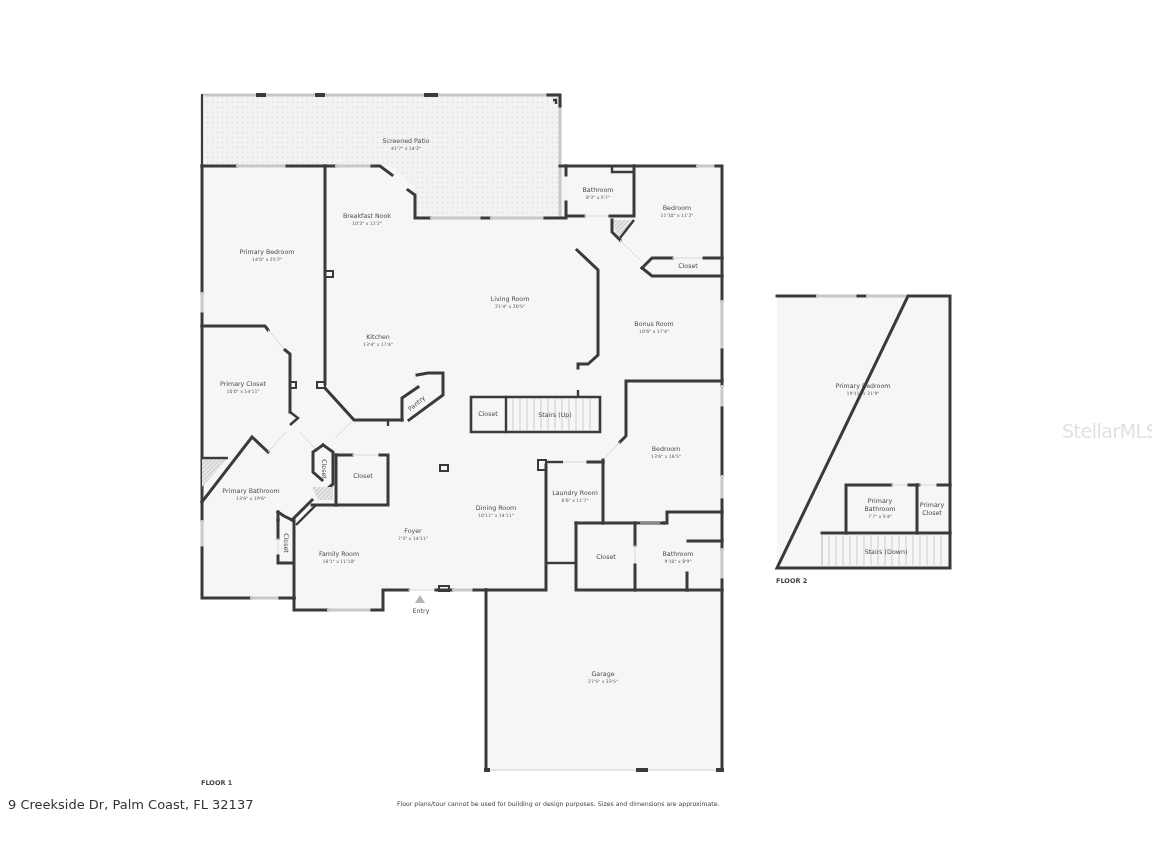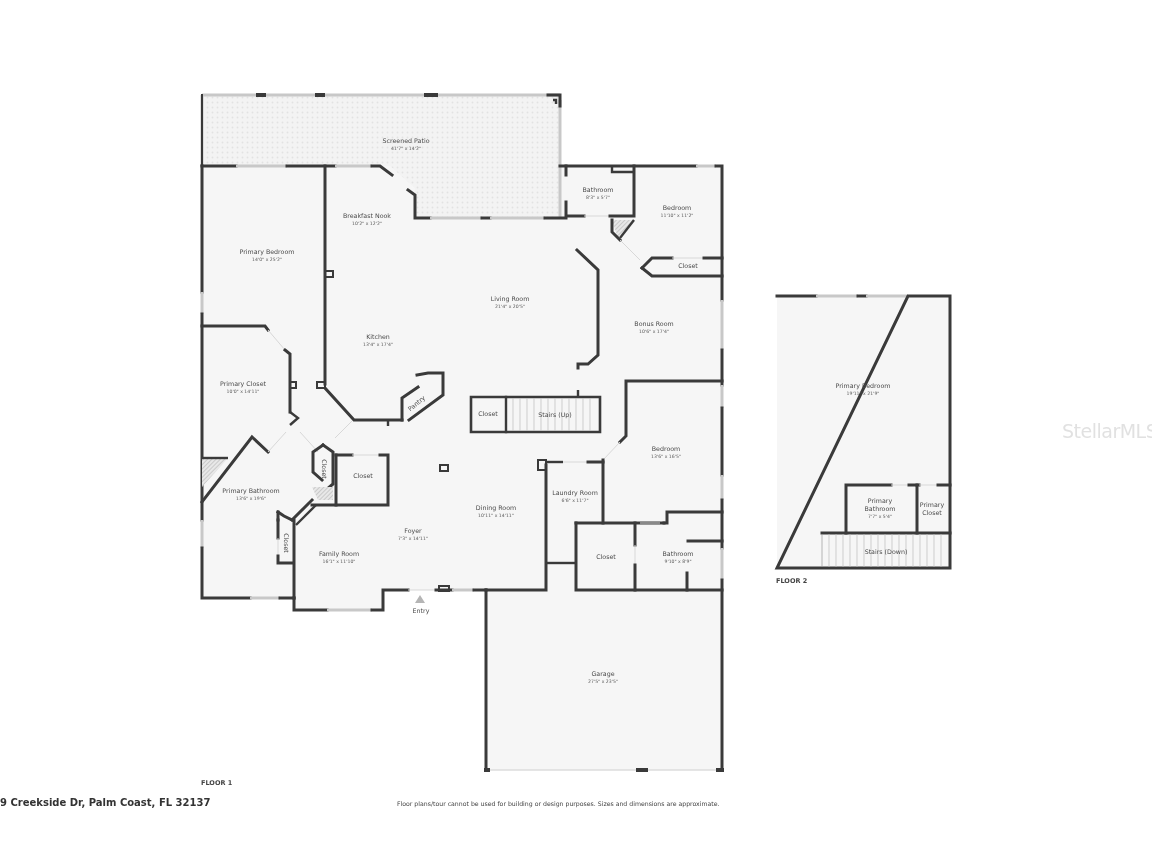--- a/index.html
+++ b/index.html
@@ -8,21 +8,21 @@
     #plan { position: absolute; left: 0; top: 0; width: 1152px; height: 864px; }
     .room-name { font-family: "DejaVu Sans", sans-serif; font-size: 6.3px; fill: #4a4a4a; text-anchor: middle; }
     .room-dim  { font-family: "DejaVu Sans", sans-serif; font-size: 4.6px; fill: #5a5a5a; text-anchor: middle; }
     .wall { stroke: #3a3a3a; stroke-width: 3; fill: none; stroke-linecap: square; }
     .wall-thin { stroke: #3a3a3a; stroke-width: 2.4; fill: none; }
     .window { stroke: #c8c8c8; stroke-width: 3; fill: none; }
     .door-gap { stroke: #d8d8d8; stroke-width: 1; fill: none; }
     .floor { fill: #f6f6f6; }
     .stair-line { stroke: #bcbcbc; stroke-width: 0.7; }
     .floor-label { font-family: "DejaVu Sans", sans-serif; font-size: 6.5px; font-weight: bold; fill: #444; }
-    .address { position: absolute; left: 0; top: 797px; font-size: 10px; font-weight: bold; color: #333; }
+    .address { position: absolute; left: 8px; top: 797px; font-size: 13px; font-weight: normal; color: #333; }
     .disclaimer { position: absolute; left: 397px; top: 800px; font-size: 6.2px; color: #444; }
     .watermark { position: absolute; left: 1062px; top: 420px; font-size: 19px; color: rgba(200,200,200,0.55); letter-spacing: -0.5px; }
   </style>
 </head>
 <body>
 
 <svg id="plan" viewBox="0 0 1152 864" xmlns="http://www.w3.org/2000/svg">
   <defs>
     <pattern id="patio-tile" width="5" height="5" patternUnits="userSpaceOnUse">
       <rect width="5" height="5" fill="#f3f3f3"></rect>

